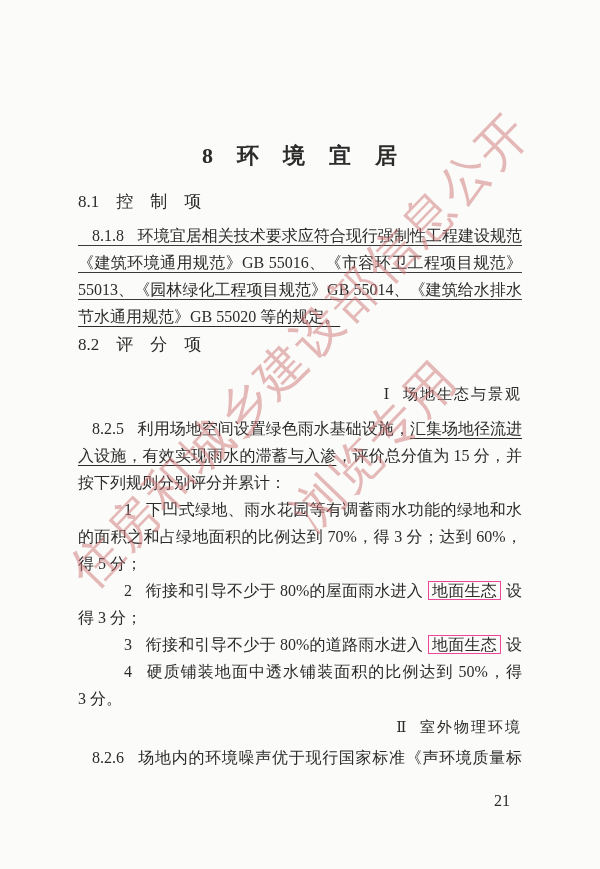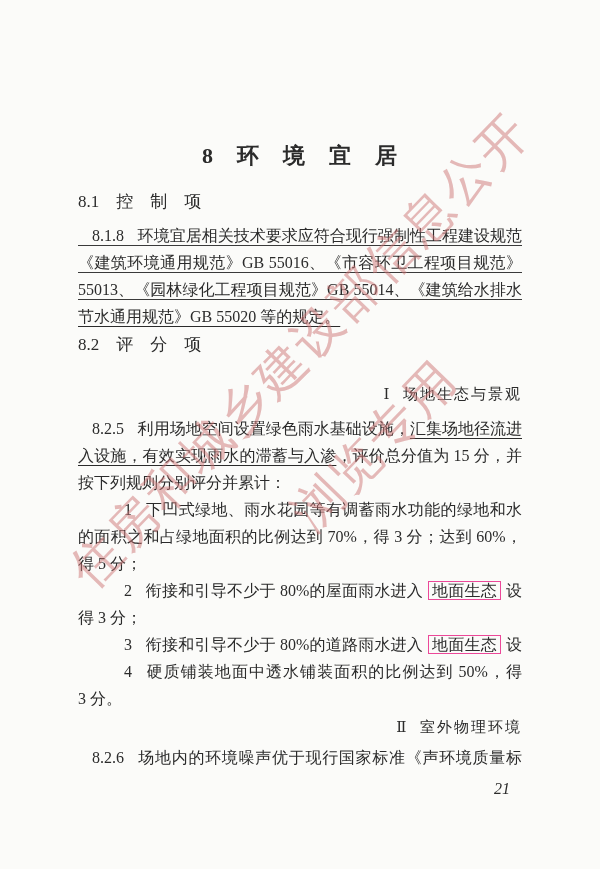--- a/index.html
+++ b/index.html
@@ -54,22 +54,22 @@
     background-image:linear-gradient(#3a3a3a,#3a3a3a);
     background-repeat:no-repeat;
     background-size:100% 1px;
     background-position:0 23px;
   }
   .box{
     border:1px solid #ec4899;
     padding:0 3px;margin:0 5px;
   }
   .pagenum{
-    margin-top:8px;
-    font-size:16px;font-style:italic;line-height:20px;
+    margin-top:20px;
+    font-size:16px;line-height:20px;
     text-align:right;padding-right:12px;
   }
   .wm{
     position:absolute;z-index:9;pointer-events:none;
     transform:rotate(-46deg);
     white-space:nowrap;text-align:center;
     font-family:"Liberation Serif","DejaVu Serif",serif;
     color:rgba(206,118,118,0.5);
   }
   .wm1{left:-30px;top:324px;width:660px;font-size:50px;letter-spacing:3px;line-height:52px;}

